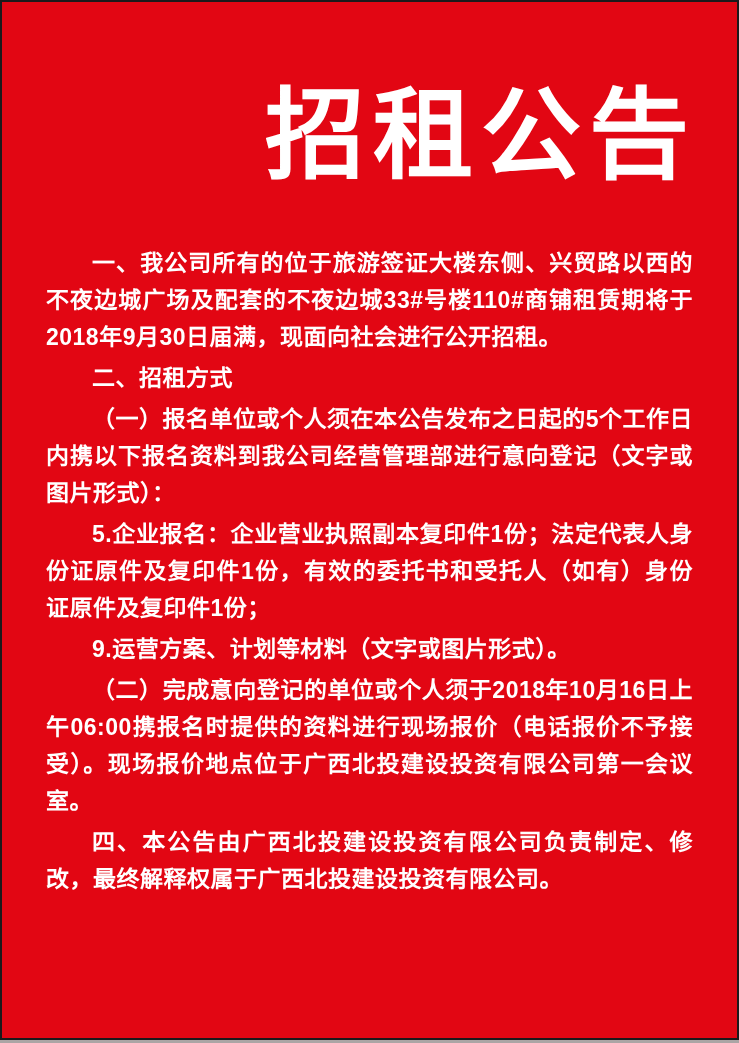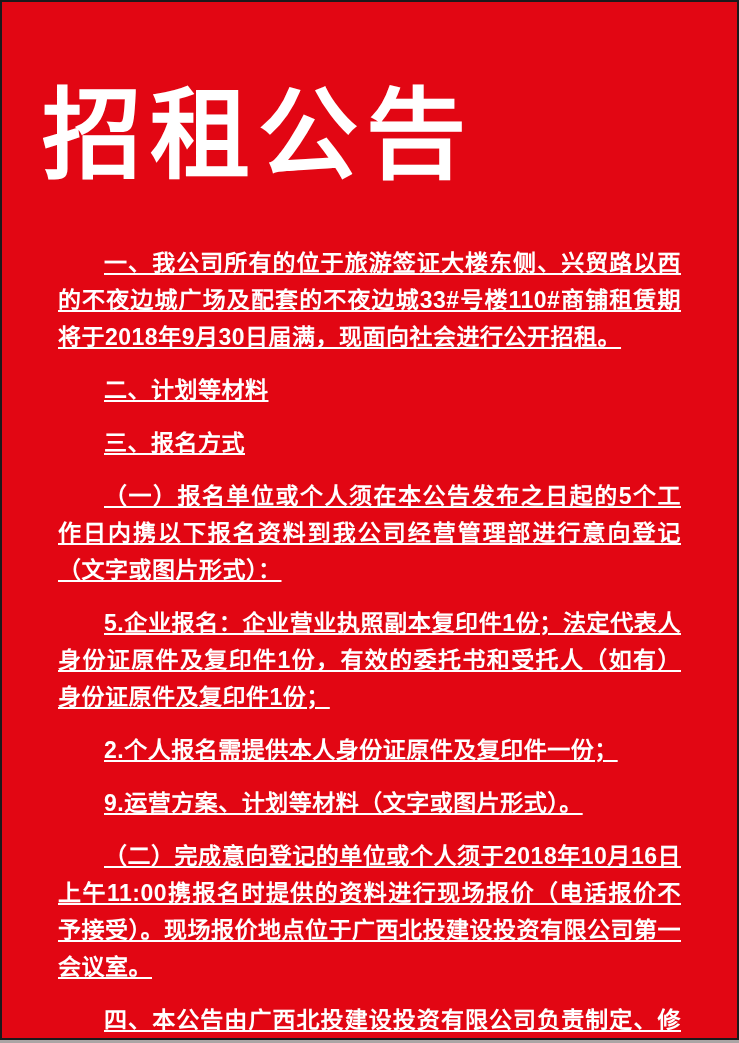--- a/index.html
+++ b/index.html
@@ -14,57 +14,54 @@
     box-sizing: border-box;
     width: 739px;
     height: 1040px;
     background: var(--poster-bg, #e20613);
     border: 2px solid var(--poster-border, #1c191b);
     padding: 0 40px;
     overflow: hidden;
   }
   .poster-title {
     margin: 72px 0 0 0;
-    text-align: left;
+    text-align: right;
     color: var(--poster-text, #ffffff);
     font-family: "Liberation Serif", "DejaVu Serif", serif;
     font-weight: 900;
     font-size: 100px;
     line-height: 1.25;
     letter-spacing: 8px;
   }
   .poster-body {
     margin-top: 46px;
     color: var(--poster-text, #ffffff);
     font-family: "Liberation Sans", "DejaVu Sans", sans-serif;
     font-weight: 700;
     font-size: 23px;
     line-height: 37px;
     letter-spacing: 0.5px;
     text-align: justify;
   }
   .poster-body p {
-    margin: 16px;
+    margin: 4px;
     text-indent: 2em;
-    text-decoration: underline;
   }
 </style>
 </head>
 <body>
 
 <div class="poster">
 
   <h1 class="poster-title">招租公告</h1>
 
   <div class="poster-body">
     <p>一、我公司所有的位于旅游签证大楼东侧、兴贸路以西的不夜边城广场及配套的不夜边城33#号楼110#商铺租赁期将于2018年9月30日届满，现面向社会进行公开招租。</p>
-    <p>二、计划等材料</p>
-    <p>三、报名方式</p>
+    <p>二、招租方式</p>
     <p>（一）报名单位或个人须在本公告发布之日起的5个工作日内携以下报名资料到我公司经营管理部进行意向登记（文字或图片形式）：</p>
     <p>5.企业报名：企业营业执照副本复印件1份；法定代表人身份证原件及复印件1份，有效的委托书和受托人（如有）身份证原件及复印件1份；</p>
-    <p>2.个人报名需提供本人身份证原件及复印件一份；</p>
     <p>9.运营方案、计划等材料（文字或图片形式）。</p>
-    <p>（二）完成意向登记的单位或个人须于2018年10月16日上午11:00携报名时提供的资料进行现场报价（电话报价不予接受）。现场报价地点位于广西北投建设投资有限公司第一会议室。</p>
+    <p>（二）完成意向登记的单位或个人须于2018年10月16日上午06:00携报名时提供的资料进行现场报价（电话报价不予接受）。现场报价地点位于广西北投建设投资有限公司第一会议室。</p>
     <p>四、本公告由广西北投建设投资有限公司负责制定、修改，最终解释权属于广西北投建设投资有限公司。</p>
 
   </div>
 
 </div>
 
 </body></html>

